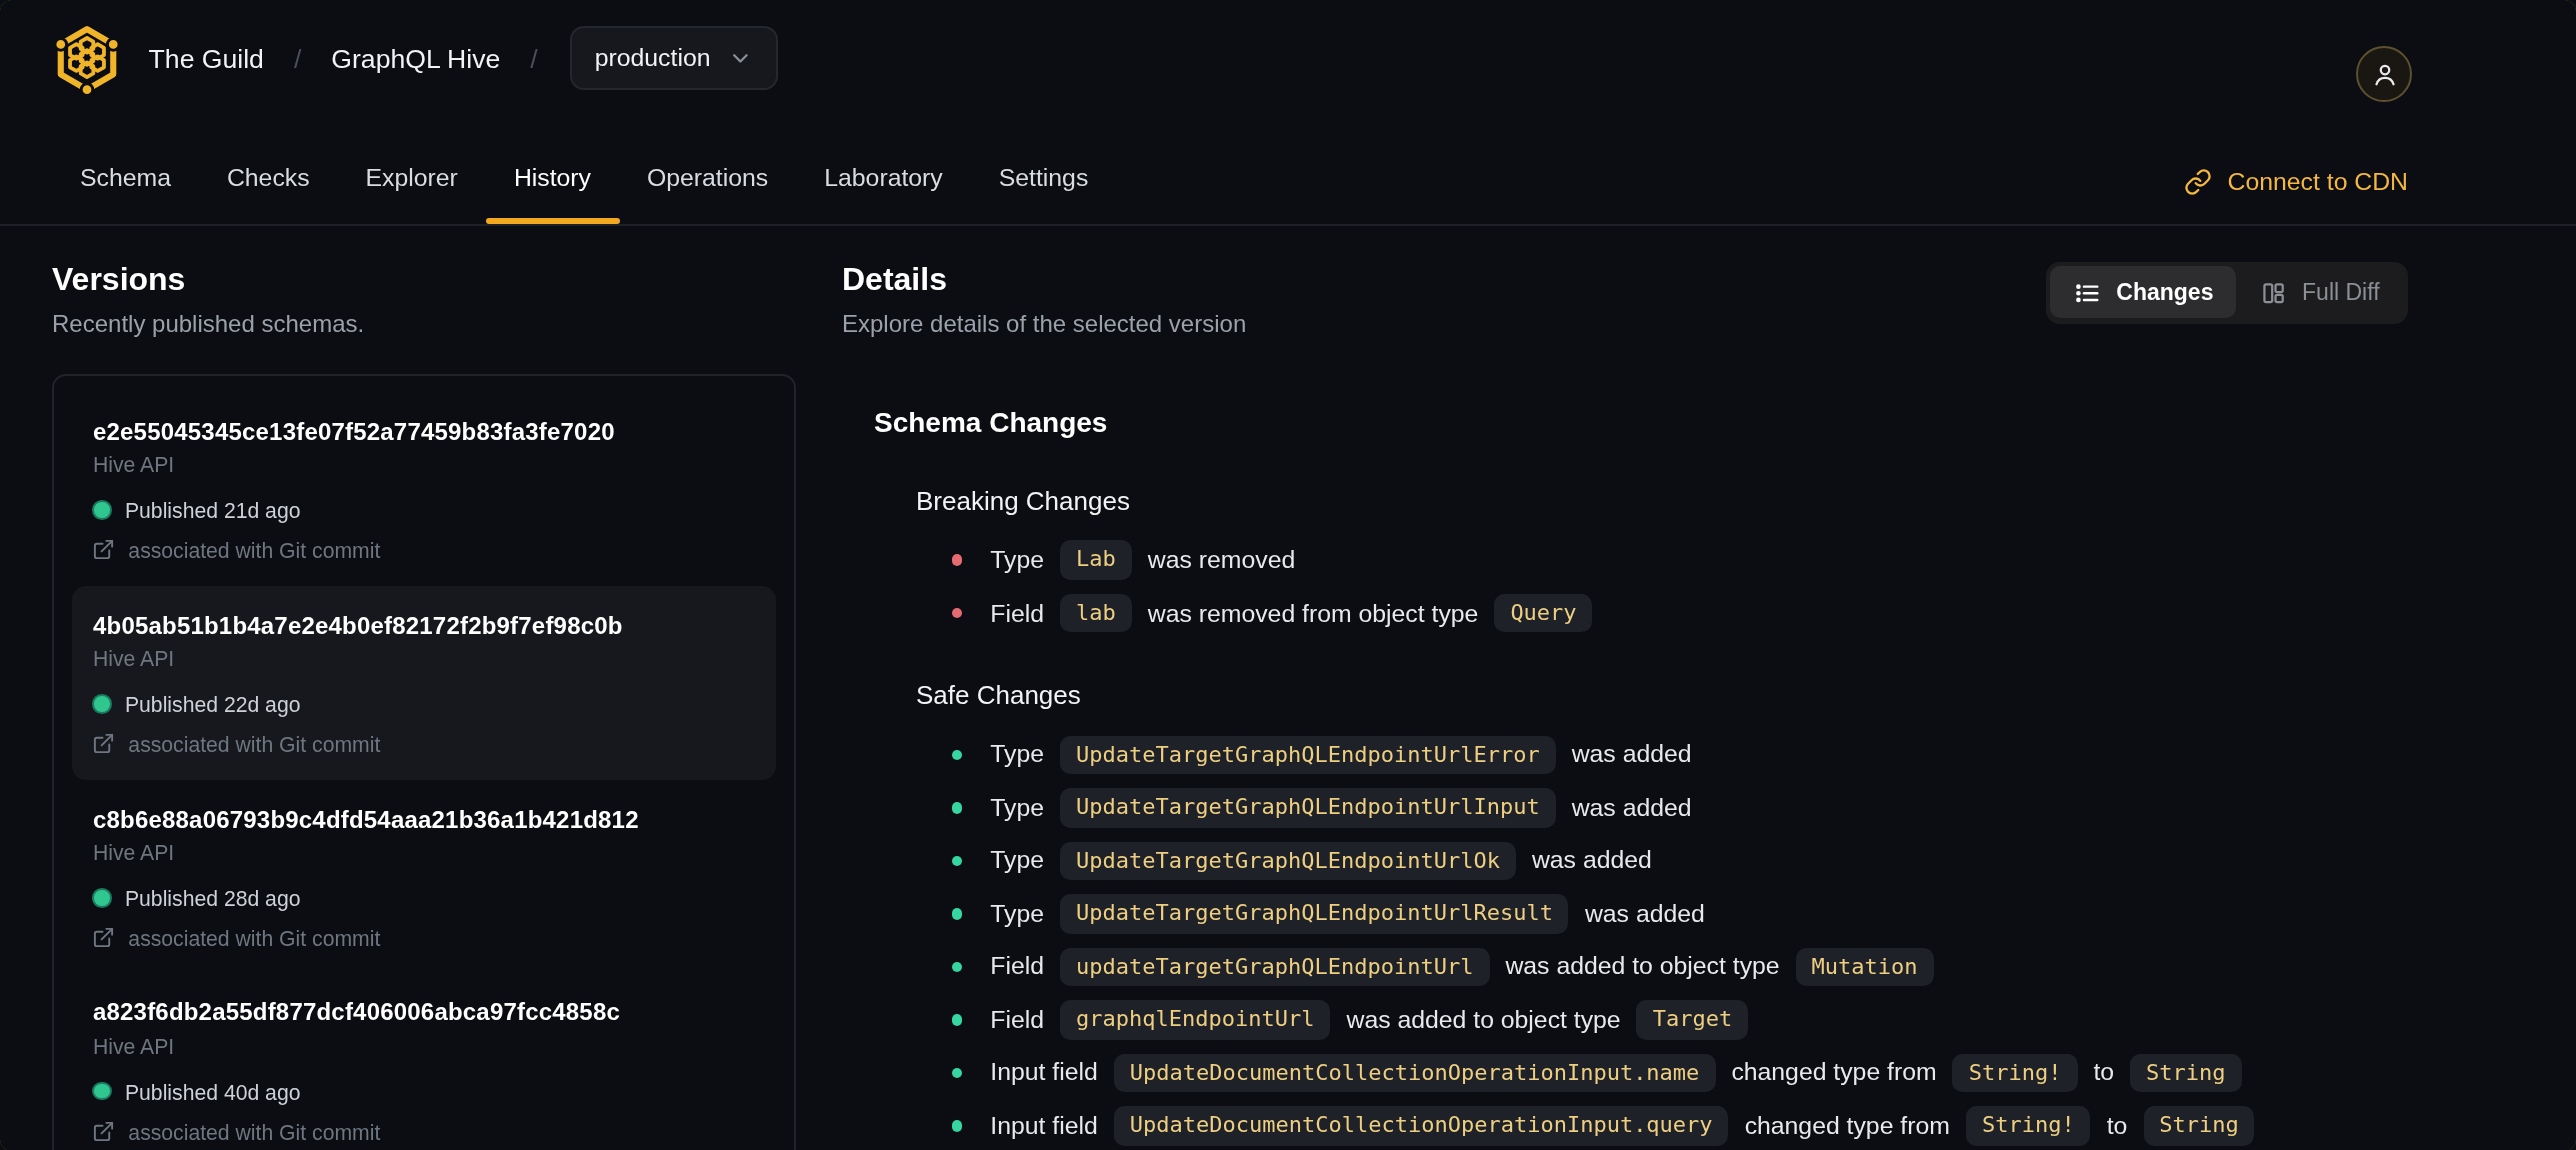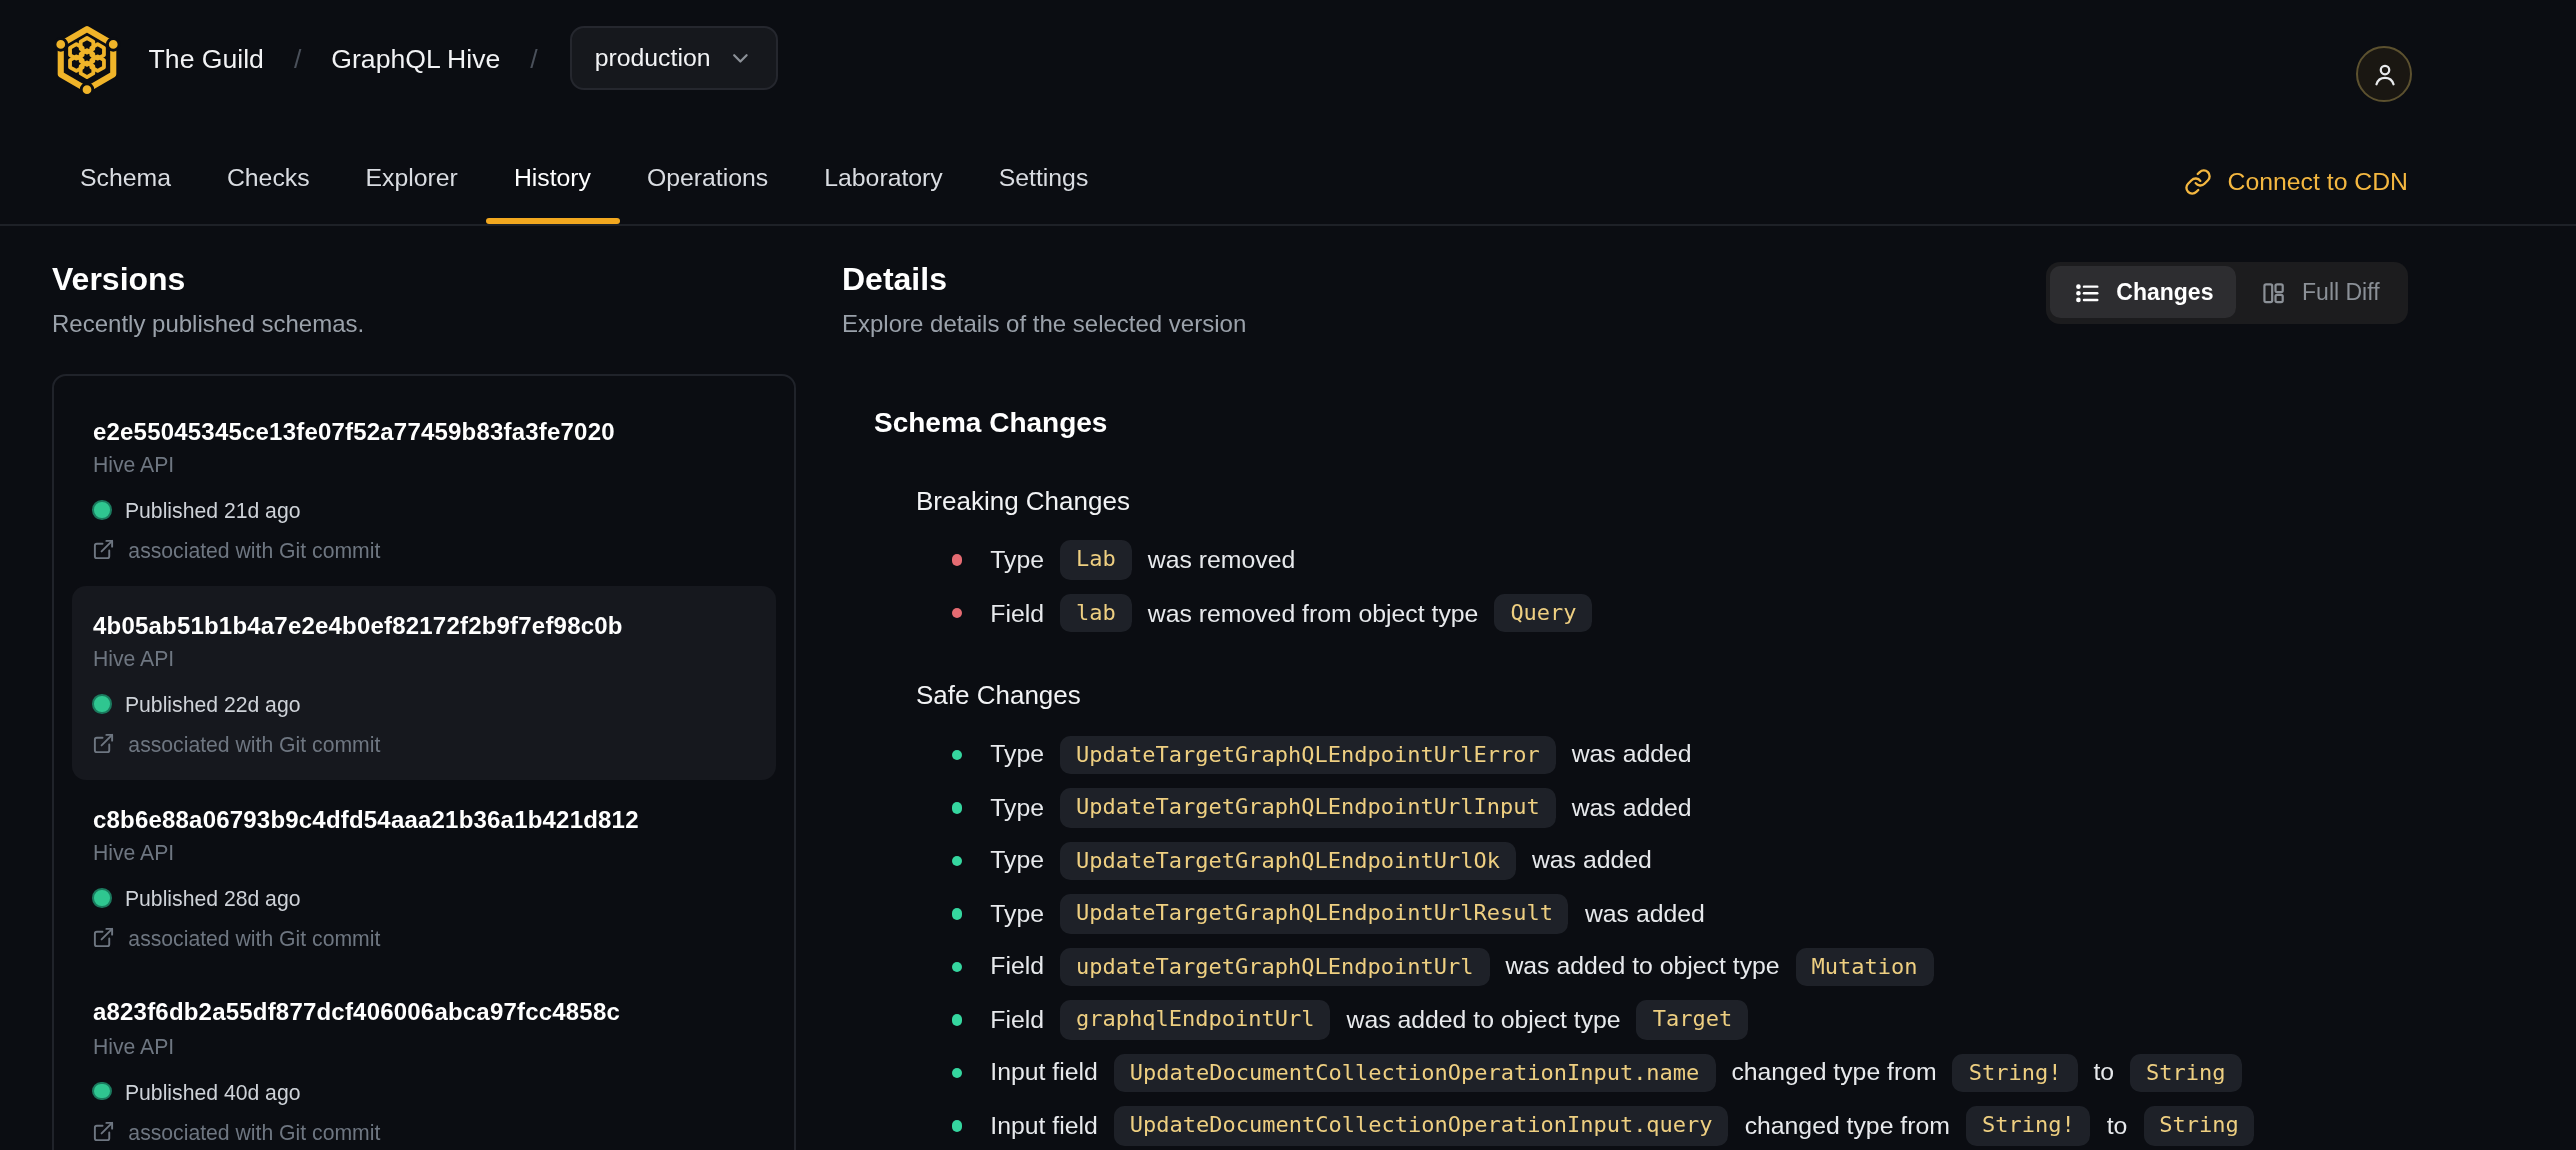--- a/index.html
+++ b/index.html
@@ -1,16 +1,16 @@
 <!DOCTYPE html>
 <html style="--c-accent: #f2a81f; --c-accent_soft: #f4b740; --c-breaking: #e56b72; --c-safe: #35d69f; --c-chip_text: #eecf81; --c-published: #2fc690;font-size:14px"><head>
 <meta charset="utf-8">
 <style>
   html,body{margin:0;padding:0;background:#0b0d12;}
-  .stage{width:2576px;height:1151px;overflow:hidden;background:#4d7c0f;}
+  .stage{width:2576px;height:1151px;overflow:hidden;background:#4d7c0f;border-radius:12px;}
   .viewport{
     width:1288px;height:575px;
     transform:scale(2);transform-origin:0 0;
     font-family:"Liberation Sans",sans-serif;
     color:#eef0f2;background:#0b0d12;
     position:relative;overflow:hidden;
   }
 
   
   .header{border-bottom:0.9px solid #1e2127;}

